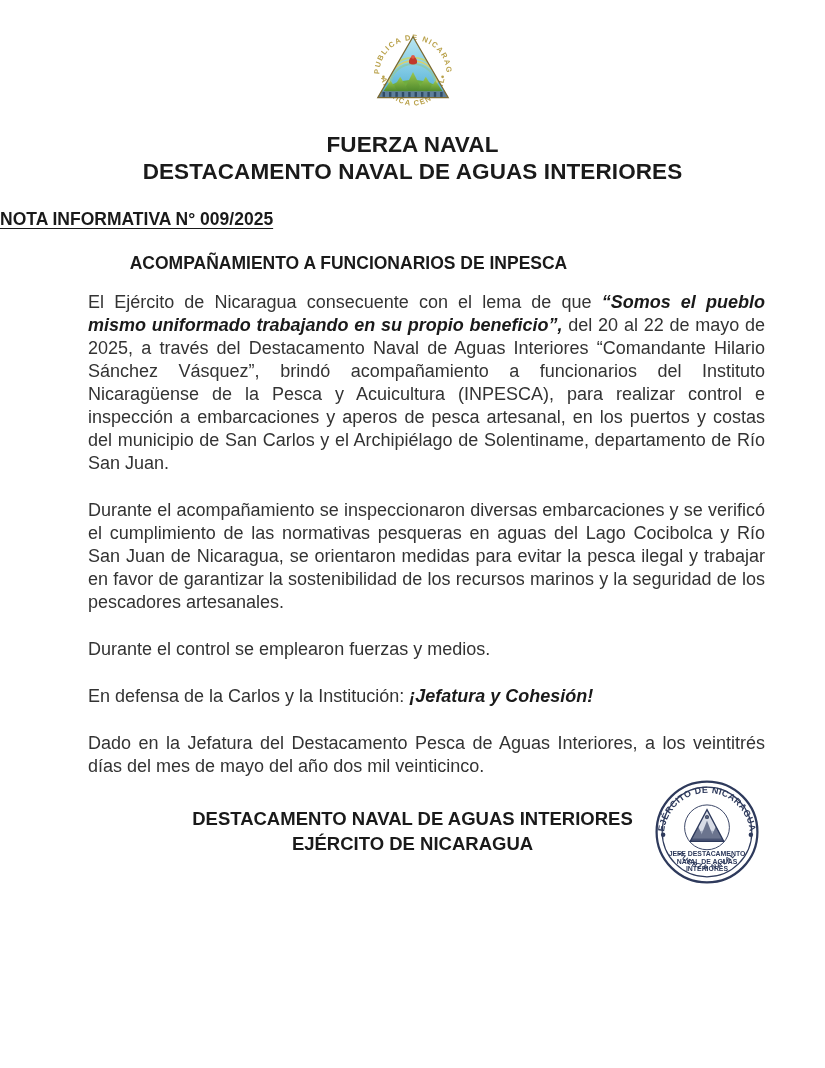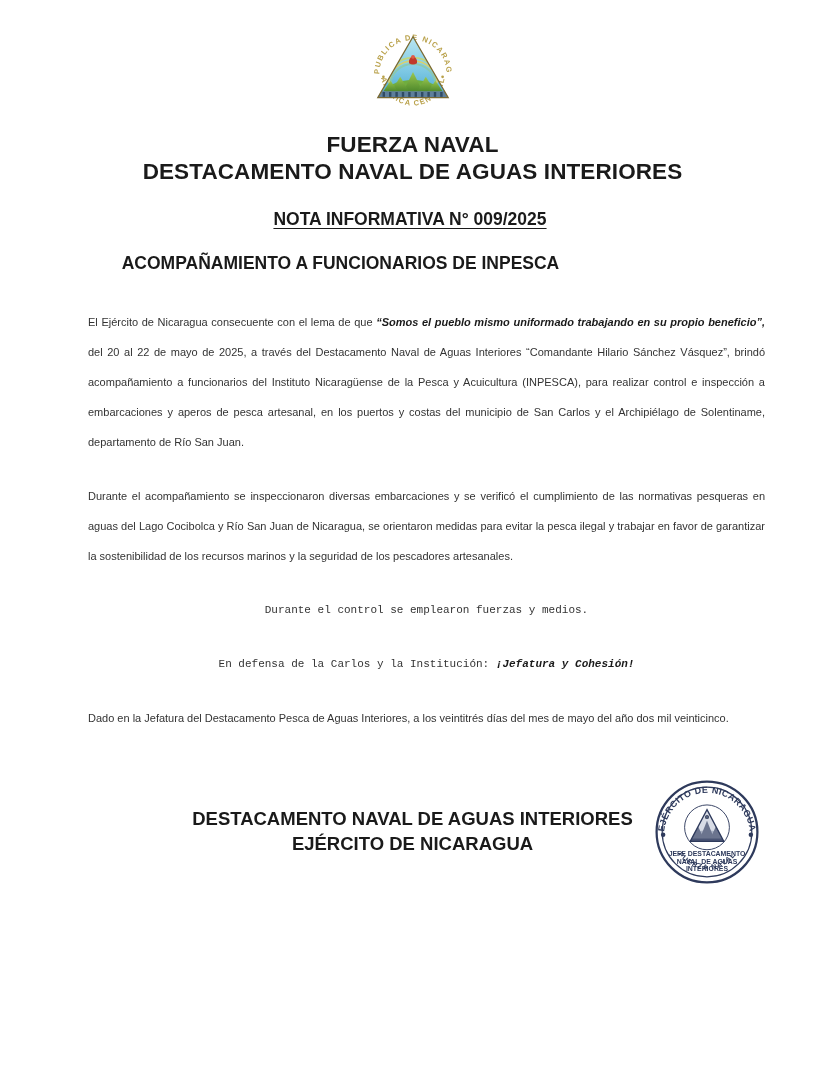--- a/index.html
+++ b/index.html
@@ -53,67 +53,66 @@
     color: #1a1a1a;
     letter-spacing: 0.1px;
     line-height: 27px;
     white-space: nowrap;
   }
   .subtitle-wrap {
     position: absolute;
     top: 208px;
     left: 0;
     width: 820px;
-    text-align: center;
+    text-align: left;
   }
   .subtitle-underline {
     font-size: 17.5px;
     font-weight: bold;
     color: #1a1a1a;
     text-decoration: underline;
     text-underline-offset: 3px;
     line-height: 22px;
   }
   .subject-wrap {
     position: absolute;
     top: 252px;
-    left: 4px;
+    left: 12px;
     width: 673px;
     text-align: center;
   }
   .subject {
     font-size: 17.5px;
     font-weight: bold;
     color: #1a1a1a;
     line-height: 22px;
   }
 
   
   .body-block {
     position: absolute;
     top: 291px;
     left: 88px;
     width: 677px;
   }
   .para {
-    font-size: 11px;
-    line-height: 30px;
+    font-size: 18px;
+    line-height: 23px;
     text-align: justify;
     text-justify: inter-word;
     color: #333333;
-    margin: 16px 0 24px 0;
+    margin: 0 0 24px 0;
   }
   .para b, .para .bi {
     font-weight: bold;
     font-style: italic;
     color: #1a1a1a;
   }
   .para.plain {
-    text-align: center;
-    font-family: Liberation Mono, monospace;
+    text-align: left;
   }
 
   
 
   
   .signature {
     position: absolute;
     top: 806px;
     left: 0;
     width: 825px;

